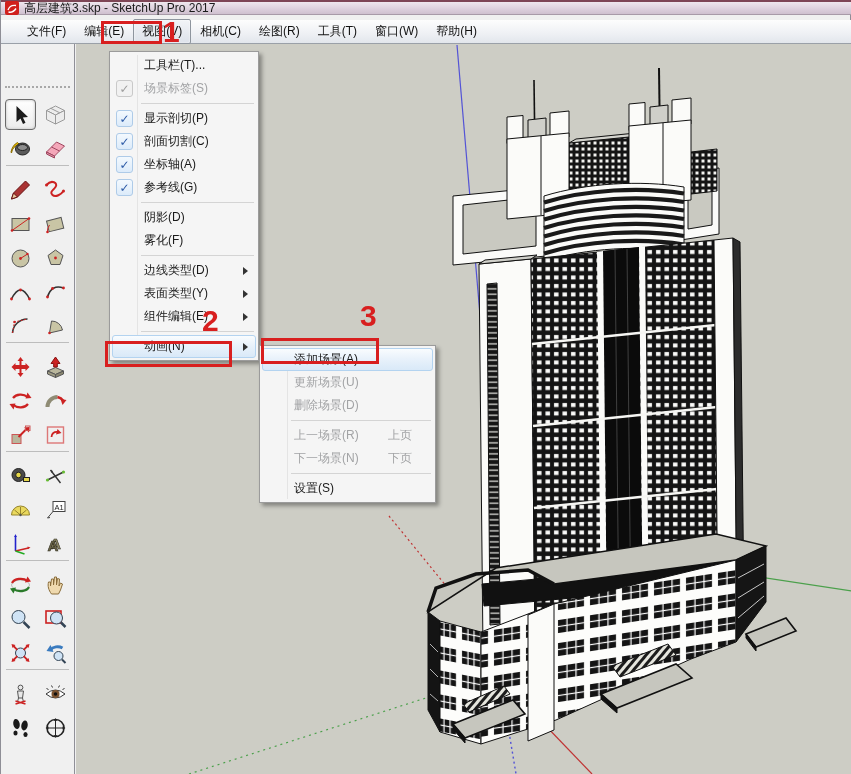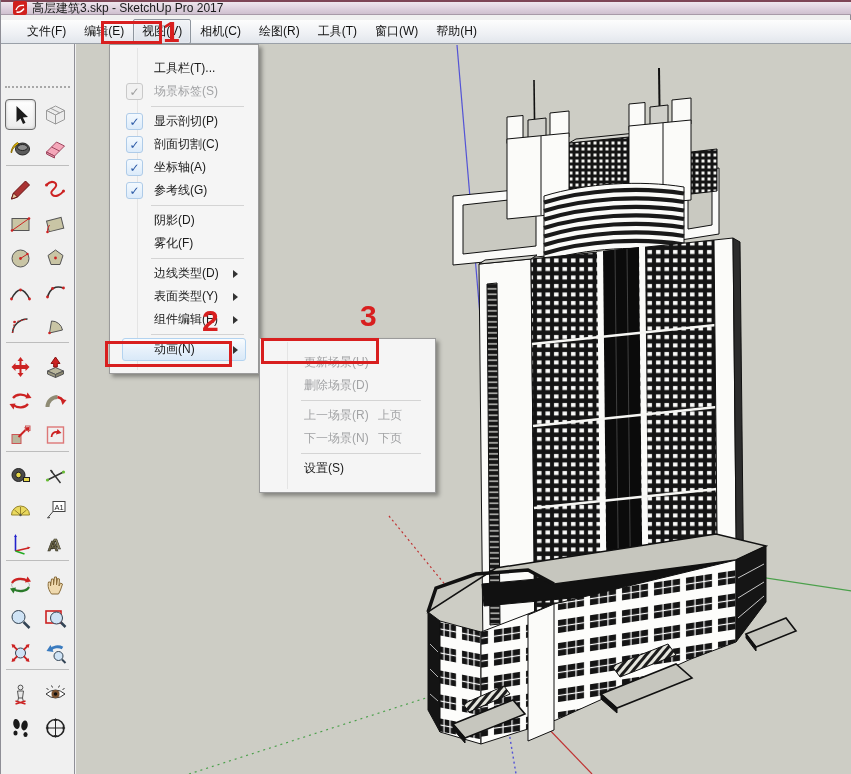--- a/index.html
+++ b/index.html
@@ -5,21 +5,21 @@
   * { margin:0; padding:0; box-sizing:border-box; }
   html,body { width:851px; height:774px; overflow:hidden;
     font-family:"Liberation Sans","DejaVu Sans",sans-serif; }
   #app { position:relative; width:851px; height:774px; background:#f0f0f0;
     border-left:1px solid #8e8e96; border-right:1px solid #8e8e96; }
 
   
   .titlebar { position:absolute; left:0; top:0; width:851px; height:15px;
     background:linear-gradient(#efe7ee,#d9cbd9 70%,#cfc0cf);
     border-top:2px solid #7e4656; border-bottom:1px solid #a89aa8;
-    display:flex; align-items:center; padding-left:12px; }
+    display:flex; align-items:center; padding-left:4px; }
   .titlebar .logo { width:14px; height:14px; margin-right:5px; flex:0 0 auto; }
   .titlebar .title { font-size:12px; color:#1a1a1a; white-space:nowrap; }
 
   
   .menubar { position:absolute; left:0; top:20px; width:851px; height:24px;
     background:linear-gradient(#fdfdfd,#eef0f4 60%,#e2e6ec);
     border-bottom:1px solid #9aa0a8; display:flex; align-items:center;
     padding-left:17px; font-size:12px; color:#111; }
   .menubar-item { padding:3px 8px; border:1px solid transparent; border-radius:2px; }
   .menubar-item.open { border-color:#8e959e;
@@ -37,22 +37,22 @@
     box-shadow:inset 0 0 3px #bbb; }
   .tool-sep { height:1px; background:#bdbdbd; margin:3px 5px 3px 5px; }
   .tool-cell svg { display:block; }
 
   
   .canvas { position:absolute; left:75px; top:44px; width:776px; height:730px;
     background:var(--canvas-bg,#cdcdc5); }
 
   
   .menu { position:absolute; background:#f5f5f5; border:1px solid #9b9b9b;
-    box-shadow:3px 3px 4px rgba(0,0,0,.35); padding:12px; font-size:12px;
-    color:#1a1a1a; z-index:10; }
+    box-shadow:3px 3px 4px rgba(0,0,0,.35); padding:2px; font-size:12px;
+    color:#1a1a1a; z-index:10;margin-top:7px; }
   .menu .gutterline { position:absolute; left:27px; top:3px; bottom:3px;
     width:1px; background:#e4e4e4; }
   #view-menu { left:108px; top:44px; width:150px; }
   #anim-menu { left:258px; top:338px; width:177px; }
   .menu-item { position:relative; height:23px; line-height:21px;
     padding-left:31px; border:1px solid transparent; border-radius:3px;
     white-space:nowrap; }
   .menu-item.disabled { color:#a2a3a5; }
   .menu-item.hl { border-color:#b3d3f0;
     background:linear-gradient(#f9fcfe,#e9f2fb 45%,#d9e9f8); }
@@ -569,20 +569,21 @@
       <div class="menu-sep"></div>
       <div class="menu-item"><span>边线类型(D)</span><span class="sub-arrow"></span></div>
       <div class="menu-item"><span>表面类型(Y)</span><span class="sub-arrow"></span></div>
       <div class="menu-item"><span>组件编辑(E)</span><span class="sub-arrow"></span></div>
       <div class="menu-sep"></div>
       <div class="menu-item hl"><span>动画(N)</span><span class="sub-arrow"></span></div>
     </div>
 
   <div class="menu" id="anim-menu">
     <div class="gutterline"></div>
+  <div class="menu-item hl"><span>添加场景(A)</span></div>
       <div class="menu-item disabled"><span>更新场景(U)</span></div>
       <div class="menu-item disabled"><span>删除场景(D)</span></div>
       <div class="menu-sep"></div>
       <div class="menu-item disabled"><span>上一场景(R)</span><span class="shortcut">上页</span></div>
       <div class="menu-item disabled"><span>下一场景(N)</span><span class="shortcut">下页</span></div>
       <div class="menu-sep"></div>
       <div class="menu-item"><span>设置(S)</span></div>
     </div>
 
   <div class="anno-box" id="anno-box1"></div>

